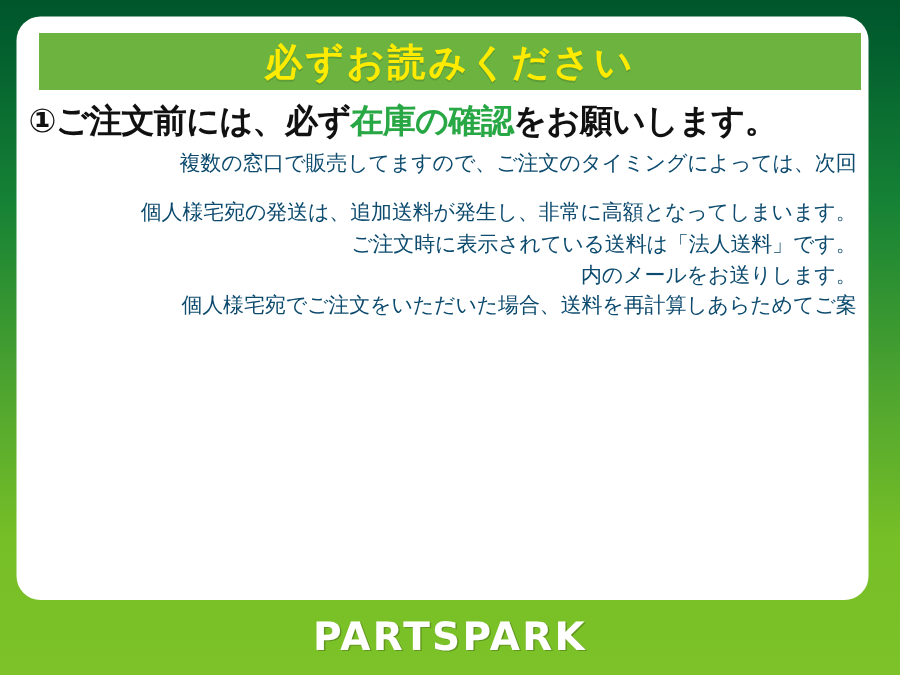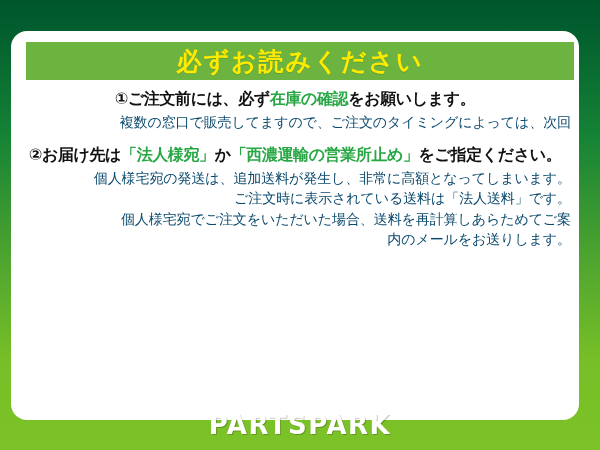--- a/index.html
+++ b/index.html
@@ -30,21 +30,20 @@
 
   .card {
     position: absolute;
     left: 11px;
     top: 11px;
     width: 568px;
     height: 389px;
     box-sizing: border-box;
     background: #ffffff;
     border-radius: 16px;
-    margin-top: 20px;
   }
 
   .header-bar {
     position: absolute;
     left: 15px;
     top: 11px;
     width: 548px;
     height: 38px;
     background: #6cb33f;
     display: flex;
@@ -68,26 +67,25 @@
     top: 58px;
     width: 568px;
   }
 
   .item {
     padding: 0 8px 0 8px;
   }
 
   .item-head-wrap {
     display: block;
-    font-size: 16px;
+    font-size: 22px;
     font-weight: bold;
     color: #111111;
     line-height: 1.22;
     letter-spacing: -0.4px;
-    text-align: center;
   }
 
   .marker {
     font-weight: bold;
     flex: 0 0 auto;
   }
 
   .hl {
     color: #28a745;
   }
@@ -147,28 +145,25 @@
       <div class="item" id="item-1">
         <div class="item-head-wrap">
           <span class="marker">①</span><span>ご注文前には、必ず</span><span class="hl">在庫の確認</span><span>をお願いします。</span>
         </div>
         <div class="item-body">
           <div>複数の窓口で販売してますので、ご注文のタイミングによっては、次回</div>
         </div>
       </div>
 
       <div class="item" id="item-2">
-        <div class="item-head-wrap">
-          <span class="marker">②</span><span>お届け先は</span><span class="hl">「法人様宛」</span><span>か</span><span class="hl">「西濃運輸の営業所止め」</span><span>をご指定ください。</span>
-        </div>
         <div class="item-body">
           <div>個人様宅宛の発送は、追加送料が発生し、非常に高額となってしまいます。</div>
           <div>ご注文時に表示されている送料は「法人送料」です。</div>
+          <div>内のメールをお送りします。</div>
           <div>個人様宅宛でご注文をいただいた場合、送料を再計算しあらためてご案</div>
-          <div>内のメールをお送りします。</div>
         </div>
       </div>
 
 
     </div>
   </div>
 
   <div class="footer">
     <span class="brand">PARTSPARK</span>
   </div>

